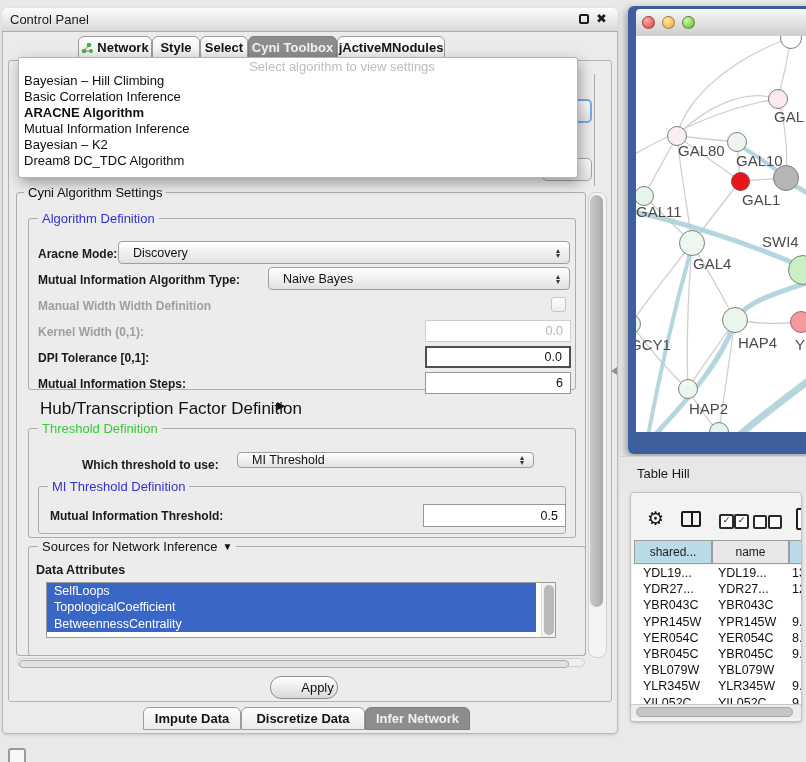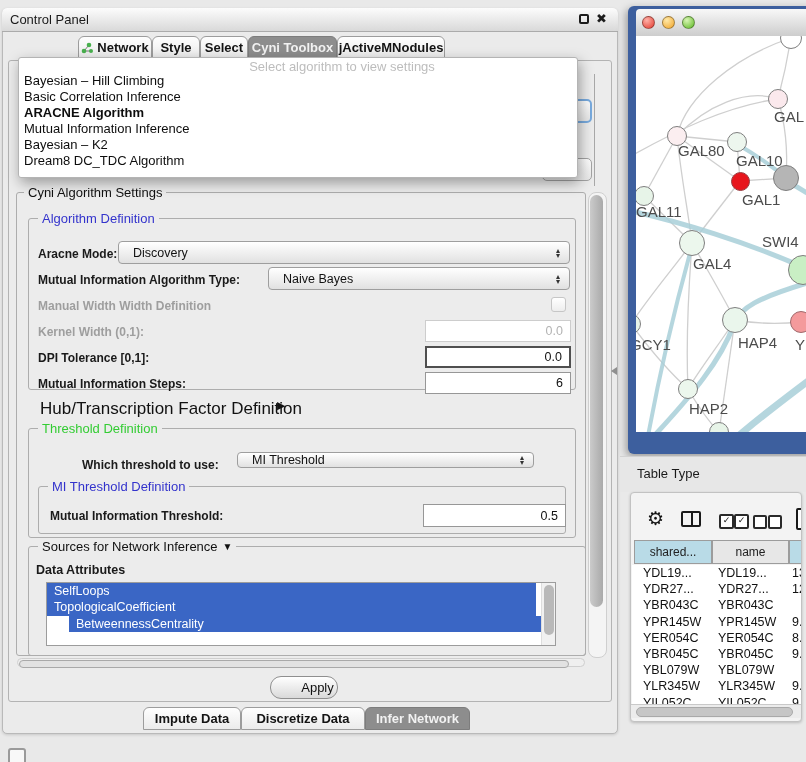--- a/index.html
+++ b/index.html
@@ -38,21 +38,21 @@
   .label12{position:absolute;font-size:12px;font-weight:bold;color:#1a1a1a;white-space:nowrap;}
   .gray{color:#9e9e9e !important;}
   .combo{position:absolute;border:1px solid #9e9e9e;border-radius:4px;
          background:linear-gradient(#ffffff,#e1e1e1);font-size:12.5px;color:#111;
          display:flex;align-items:center;padding-left:14px;box-sizing:border-box;}
   .spin{margin-left:auto;margin-right:9px;display:flex;flex-direction:column;font-size:8px;line-height:5px;color:#333;}
   .tfield{position:absolute;background:#fff;border:1px solid #979797;font-size:12.5px;text-align:right;
           padding:0 7px;box-sizing:border-box;color:#111;font-family:inherit;outline:none;}
   .tri{display:inline-block;font-size:11px;color:#111;}
   
-  #attr-list{left:46px;top:582px;width:510px;height:64px;background:#fff;border:1px solid #9c9c9c;overflow:hidden;}
+  #attr-list{left:46px;top:582px;width:510px;height:56px;background:#fff;border:1px solid #9c9c9c;overflow:hidden;}
   .litem{position:relative;height:16.3px;color:#fff;font-size:12.5px;padding-left:7px;line-height:16.3px;width:489px;box-sizing:border-box;}
   
   .sb-track{position:absolute;background:#f4f4f4;border:1px solid #cfcfcf;border-radius:8px;}
   .sb-thumb{position:absolute;background:linear-gradient(90deg,#cbcbcb,#a9a9a9);border-radius:7px;}
   .hsb-thumb{position:absolute;background:#c6c6c6;border:1px solid #a9a9a9;border-radius:5px;}
   
   #netwin{left:628px;top:6px;width:190px;height:448px;border-radius:6px 0 0 6px;
           box-shadow:-2px 3px 8px rgba(0,0,0,.35);}
   #net-titlebar{position:absolute;left:8px;top:3px;width:182px;height:27px;
           background:linear-gradient(#f8f8f8,#cdcdcd);border-bottom:1px solid #979797;border-radius:4px 0 0 0;}
@@ -196,21 +196,21 @@
   <div class="fset" style="left:28px;top:546px;width:558px;height:110px;"></div>
   <div class="ftitle" style="left:38px;top:540px;">
     <span>Sources for Network Inference</span>
     <span style="font-size:10px;">▼</span>
   </div>
   <div class="label12" style="left:36px;top:563px;font-size:12.5px;">Data Attributes</div>
 
   <div class="abs" id="attr-list">
     <div class="litem" style="background: rgb(58, 102, 197);">SelfLoops</div>
     <div class="litem" style="background: rgb(58, 102, 197);">TopologicalCoefficient</div>
-    <div class="litem" style="background: rgb(58, 102, 197); margin-left: 22px;">BetweennessCentrality</div>
+    <div class="litem" style="background: rgb(58, 102, 197);">BetweennessCentrality</div>
     <div style="position:absolute;right:0;top:0;width:13px;height:66px;background:#f1f1f1;border-left:1px solid #ddd;">
       <div style="position:absolute;left:1.5px;top:2px;width:10px;height:50px;border-radius:5px;background:#b9b9b9;"></div>
     </div>
   </div>
 
   <div class="abs" style="left:17px;top:658px;width:568px;height:9px;background:#efefef;border:1px solid #cfcfcf;border-radius:5px;">
     <div class="hsb-thumb" style="left:1px;top:0.5px;width:548px;height:6px;background:#e2e2e2;"></div>
   </div>
 
   <div class="abs" style="left:270px;top:676px;width:68px;height:23px;border:1px solid #8f8f8f;border-radius:11px;background:linear-gradient(#ffffff,#d9d9d9);display:flex;align-items:center;justify-content:center;font-size:13px;color:#111;padding-left:27px;">
@@ -293,21 +293,21 @@
       <div class="nlabel" style="left:57px;top:219px;">GAL4</div>
       <div class="nlabel" style="left:126px;top:197px;">SWI4</div>
       <div class="nlabel" style="left:-6px;top:300px;">GCY1</div>
       <div class="nlabel" style="left:102px;top:298px;">HAP4</div>
       <div class="nlabel" style="left:159px;top:300px;">Y</div>
       <div class="nlabel" style="left:53px;top:364px;">HAP2</div>
     </div>
   </div>
 
   <div class="abs" id="tp-strip"></div>
-  <div class="abs" id="tp-title">Table Type</div>
+  <div class="abs" id="tp-title">Table Hill</div>
 
   <div class="abs" id="tpanel">
     <div class="tb-ico" style="left:16px;top:14px;font-size:19px;">⚙</div>
     <div class="abs" style="left:50px;top:18px;width:20px;height:16px;border:2px solid #1a1a1a;border-radius:2px;">
       <div style="position:absolute;left:8px;top:0;width:2px;height:12px;background:#1a1a1a;"></div>
     </div>
     <div class="cb" style="left:88px;top:21px;width:11px;height:11px;">✓</div>
     <div class="cb" style="left:103px;top:21px;width:11px;height:11px;">✓</div>
     <div class="cb" style="left:122px;top:22px;width:10px;height:10px;"></div>
     <div class="cb" style="left:137px;top:22px;width:10px;height:10px;"></div>

